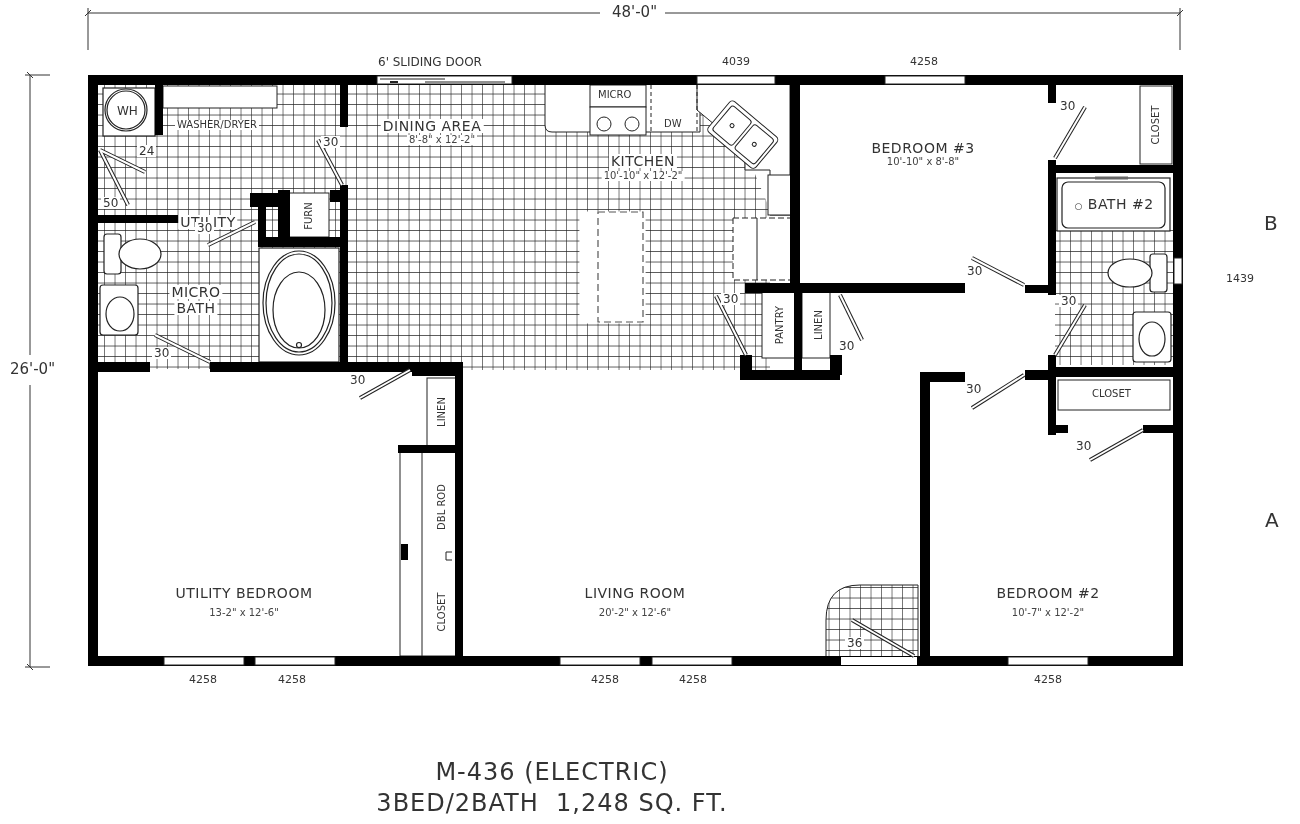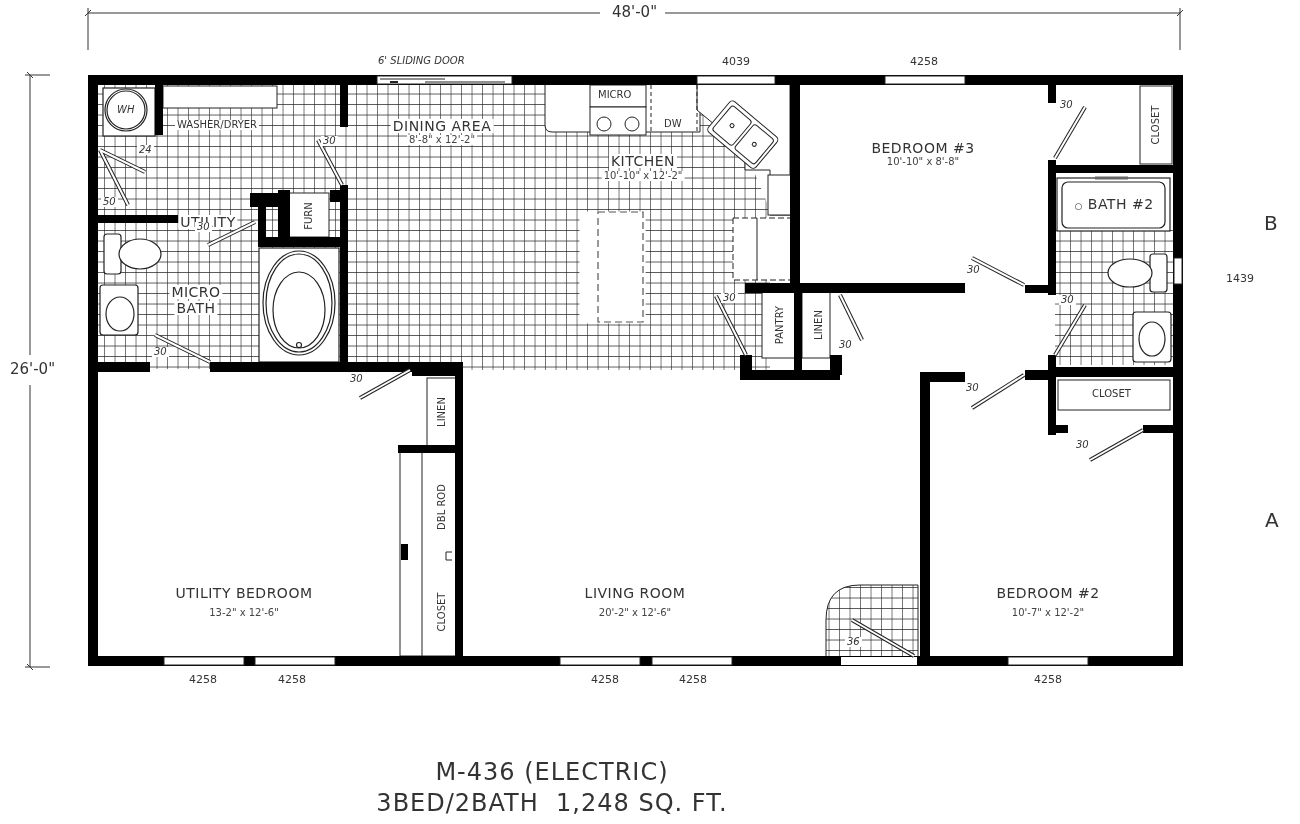--- a/index.html
+++ b/index.html
@@ -1,21 +1,21 @@
 <!DOCTYPE html>
 <html><head>
 <meta charset="utf-8">
 <style>
   html, body { margin: 0; padding: 0; background: #ffffff; }
   body { width: 1300px; height: 824px; position: relative; overflow: hidden; font-family: "DejaVu Sans", sans-serif; }
   #plan { position: absolute; left: 0; top: 0; width: 1300px; height: 824px; }
   .lbl { position: absolute; color: #333; font-family: "DejaVu Sans", sans-serif; white-space: nowrap; line-height: 1; }
   .room { font-size: 14px; letter-spacing: 0.5px; text-align: center; transform: translateX(-50%); }
   .dim { font-size: 10px; text-align: center; transform: translateX(-50%); color: #444; }
-  .sm { font-size: 10px; color: #333; font-style: italic; }
+  .sm { font-size: 12px; color: #333; }
   .tiny { font-size: 10px; color: #333; }
   .vert { transform-origin: center; transform: translate(-50%, -50%) rotate(-90deg); }
   .win { font-size: 11px; color: #333; transform: translateX(-50%); }
   .bg { background: #fff; padding: 0 2px; }
   .title { position: absolute; left: 0; width: 1104px; text-align: center; font-size: 24px; color: #333; letter-spacing: 1px; }
   .axis { font-size: 20px; color: #333; position: absolute; }
 </style>
 </head>
 <body>
 
@@ -232,21 +232,21 @@
 <div class="lbl sm" style="left:378px; top:56px;">6' SLIDING DOOR</div>
 <div class="lbl win" style="left:736px; top:56px;">4039</div>
 <div class="lbl win" style="left:924px; top:56px;">4258</div>
 <div class="lbl win vert" style="left:1196px; top:273px;margin-left:44px;">1439</div>
 <div class="lbl win" style="left:203px; top:674px;">4258</div>
 <div class="lbl win" style="left:292px; top:674px;">4258</div>
 <div class="lbl win" style="left:605px; top:674px;">4258</div>
 <div class="lbl win" style="left:693px; top:674px;">4258</div>
 <div class="lbl win" style="left:1048px; top:674px;">4258</div>
 
-<div class="lbl room bg" style="left:442px; top:119px;">DINING AREA</div>
+<div class="lbl room bg" style="left:432px; top:119px;">DINING AREA</div>
 <div class="lbl dim bg" style="left:442px; top:135px;">8'-8" x 12'-2"</div>
 <div class="lbl room bg" style="left:643px; top:154px;">KITCHEN</div>
 <div class="lbl dim bg" style="left:643px; top:171px;">10'-10" x 12'-2"</div>
 <div class="lbl room" style="left:923px; top:141px;">BEDROOM #3</div>
 <div class="lbl dim" style="left:923px; top:157px;">10'-10" x 8'-8"</div>
 <div class="lbl room" style="left:1114px; top:197px;">
   <span style="font-size:9px;">○</span>
   <span>BATH #2</span>
 </div>
 <div class="lbl room bg" style="left:208px; top:172px;margin-top:43px;">UTILITY</div>

